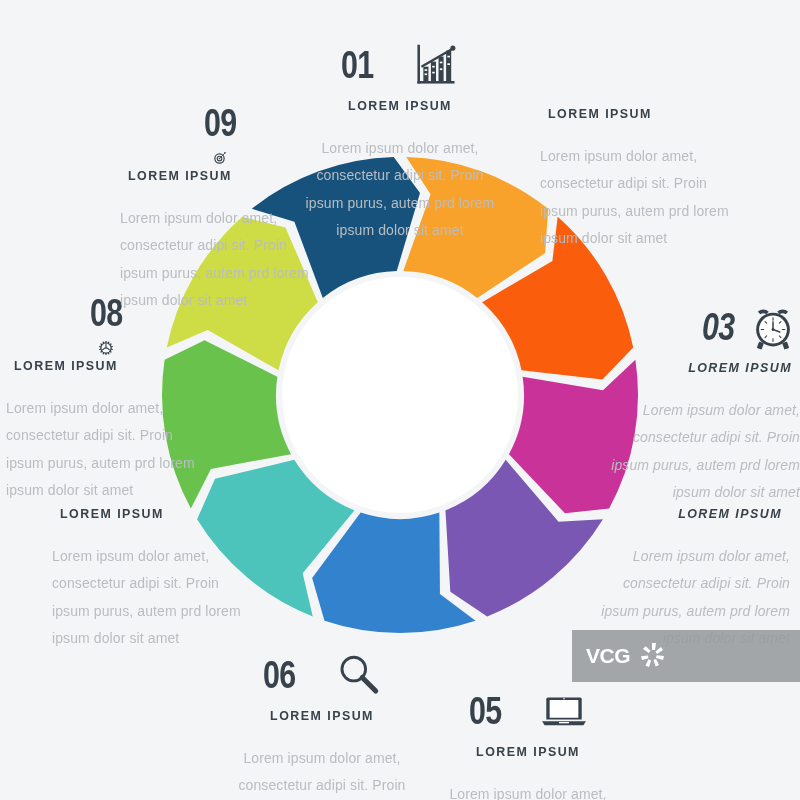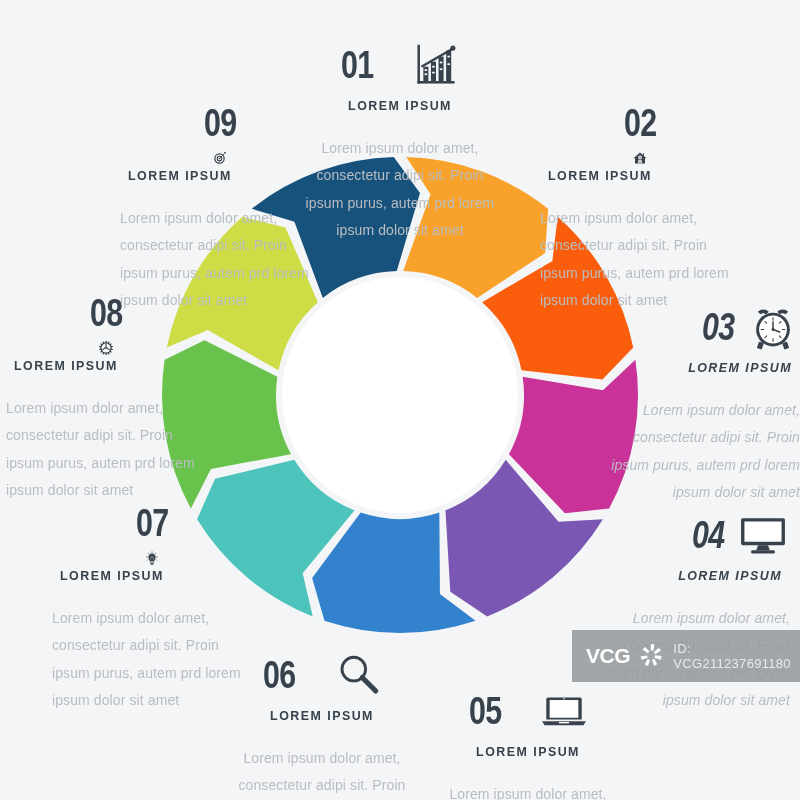--- a/index.html
+++ b/index.html
@@ -106,37 +106,20 @@
           <rect x="45.5" y="21" width="3" height="2"></rect>
             <rect x="45.5" y="30" width="3" height="2"></rect>
         </g>
       </svg>
     </div>
     <div class="title">LOREM IPSUM</div>
     <div class="body">Lorem ipsum dolor amet, consectetur adipi sit. Proin ipsum purus, autem prd lorem ipsum dolor sit amet</div>
   </div>
 
   <div class="item left" id="it02">
-    <div class="head">
-      <span class="num">02</span>
-      <svg class="ico" viewBox="0 0 64 64">
-        <g fill="#37424c">
-          <path d="M32 10 L58 33 L52 33 L52 54 L12 54 L12 33 L6 33 Z"></path>
-          <rect x="44" y="13" width="4" height="10"></rect>
-        </g>
-        <g fill="#fff">
-          <circle cx="32" cy="30" r="8"></circle>
-          <path d="M25 41 h14 v13 h-5 v-8 h-4 v8 h-5 z"></path>
-        </g>
-        <g stroke="#37424c" stroke-width="1.6">
-          <line x1="32" y1="22" x2="32" y2="38"></line>
-            <line x1="24" y1="30" x2="40" y2="30"></line>
-        </g>
-      </svg>
-    </div>
     <div class="title">LOREM IPSUM</div>
     <div class="body">Lorem ipsum dolor amet, consectetur adipi sit. Proin ipsum purus, autem prd lorem ipsum dolor sit amet</div>
   </div>
 
   <div class="item right" id="it03">
     <div class="head">
       <span class="num">03</span>
       <svg class="ico" viewBox="0 0 64 64">
         <g fill="#37424c">
           <path d="M14 14 a9 9 0 0 1 13 0 l-3 3 a6 6 0 0 0 -7 0 z"></path>
@@ -161,31 +144,20 @@
             <line x1="32" y1="35" x2="40" y2="38"></line>
         </g>
         <circle cx="32" cy="35" r="1.7" fill="#37424c"></circle>
       </svg>
     </div>
     <div class="title">LOREM IPSUM</div>
     <div class="body">Lorem ipsum dolor amet, consectetur adipi sit. Proin ipsum purus, autem prd lorem ipsum dolor sit amet</div>
   </div>
 
   <div class="item right" id="it04">
-    <div class="head">
-      <span class="num">04</span>
-      <svg class="ico" viewBox="0 0 64 64">
-        <g fill="#37424c">
-          <path d="M8 12 h48 a2 2 0 0 1 2 2 v28 a2 2 0 0 1 -2 2 h-48 a2 2 0 0 1 -2 -2 v-28 a2 2 0 0 1 2 -2 z"></path>
-          <path d="M26 44 h12 l2 6 h-16 z"></path>
-          <rect x="18" y="50" width="28" height="4" rx="1.5"></rect>
-        </g>
-        <rect x="10" y="16" width="44" height="24" fill="#fff"></rect>
-      </svg>
-    </div>
     <div class="title">LOREM IPSUM</div>
     <div class="body">Lorem ipsum dolor amet, consectetur adipi sit. Proin ipsum purus, autem prd lorem ipsum dolor sit amet</div>
   </div>
 
   <div class="item center" id="it05">
     <div class="head">
       <span class="num">05</span>
       <svg class="ico" viewBox="0 0 64 64">
         <g fill="#37424c">
           <path d="M13 16 h38 a2 2 0 0 1 2 2 v24 h-42 v-24 a2 2 0 0 1 2 -2 z"></path>
@@ -206,43 +178,20 @@
       <svg class="ico" viewBox="0 0 64 64">
         <circle cx="27" cy="25" r="14" fill="none" stroke="#37424c" stroke-width="3.4"></circle>
         <line x1="37" y1="35" x2="53" y2="51" stroke="#37424c" stroke-width="6" stroke-linecap="round"></line>
       </svg>
     </div>
     <div class="title">LOREM IPSUM</div>
     <div class="body">Lorem ipsum dolor amet, consectetur adipi sit. Proin ipsum purus, autem prd lorem ipsum dolor sit amet</div>
   </div>
 
   <div class="item left" id="it07">
-    <div class="head">
-      <span class="num">07</span>
-      <svg class="ico" viewBox="0 0 64 64">
-        <g stroke="#37424c" stroke-width="2" stroke-linecap="round">
-          <line x1="32" y1="6" x2="32" y2="12"></line>
-          <line x1="16" y1="12" x2="20" y2="17"></line>
-            <line x1="48" y1="12" x2="44" y2="17"></line>
-          <line x1="9" y1="27" x2="15" y2="28"></line>
-            <line x1="55" y1="27" x2="49" y2="28"></line>
-          <line x1="12" y1="41" x2="17" y2="38"></line>
-            <line x1="52" y1="41" x2="47" y2="38"></line>
-        </g>
-        <path d="M32 14 a15 15 0 0 1 10 26 l0 5 h-20 l0 -5 a15 15 0 0 1 10 -26 z" fill="#37424c"></path>
-        <g stroke="#fff" stroke-width="1.6" fill="none">
-          <path d="M27 37 v-8 a3 3 0 0 1 5 -2 a3 3 0 0 1 5 2 v8"></path>
-        </g>
-        <g fill="#37424c">
-          <rect x="23" y="47" width="18" height="3" rx="1.4"></rect>
-          <rect x="24" y="51.5" width="16" height="3" rx="1.4"></rect>
-          <rect x="27" y="56" width="10" height="3" rx="1.4"></rect>
-        </g>
-      </svg>
-    </div>
     <div class="title">LOREM IPSUM</div>
     <div class="body">Lorem ipsum dolor amet, consectetur adipi sit. Proin ipsum purus, autem prd lorem ipsum dolor sit amet</div>
   </div>
 
   <div class="item left" id="it08">
     <div class="head">
       <span class="num">08</span>
       <svg class="ico" viewBox="0 0 64 64">
         <g id="gteeth" fill="#37424c">
             <rect x="29.5" y="4" width="5" height="9" rx="1" transform="rotate(0 32 32)"></rect>
@@ -301,16 +250,15 @@
       <g fill="#fff">
         <path d="M14 2 l4 0 l-1 7 l-3 0 z"></path>
         <path d="M23 6 l2 3 l-6 4 l-1.5 -2.5 z"></path>
         <path d="M26 15 l-1 4 l-7 -2 l0.6 -2.8 z"></path>
         <path d="M21 24 l-3.4 1.6 l-2.2 -6.6 l2.6 -1 z"></path>
         <path d="M11 26 l-3.6 -1.6 l3.2 -6.2 l2.5 1.2 z"></path>
         <path d="M4 19 l-1 -3.8 l7 -0.8 l0.4 2.8 z"></path>
         <path d="M5 8 l2.6 -2.8 l5 4.6 l-1.8 2.2 z"></path>
       </g>
     </svg>
-    <span class="idtxt">ID: VCG211237691180</span>
   </div>
 
 </div>
 
 </body></html>

